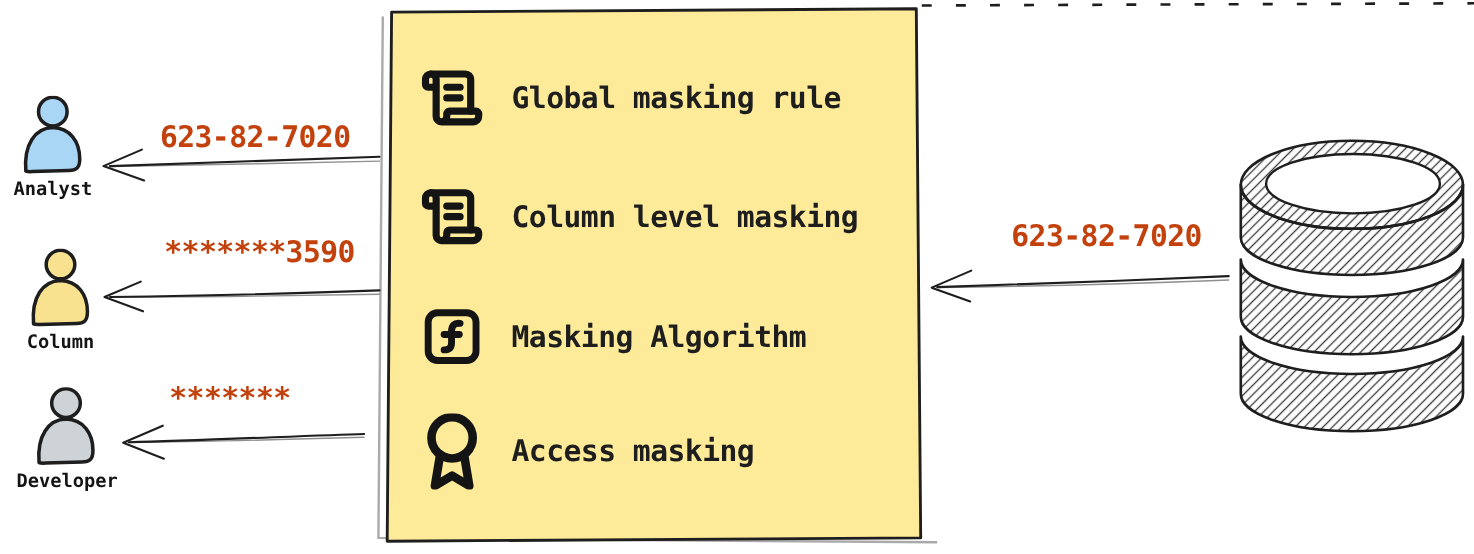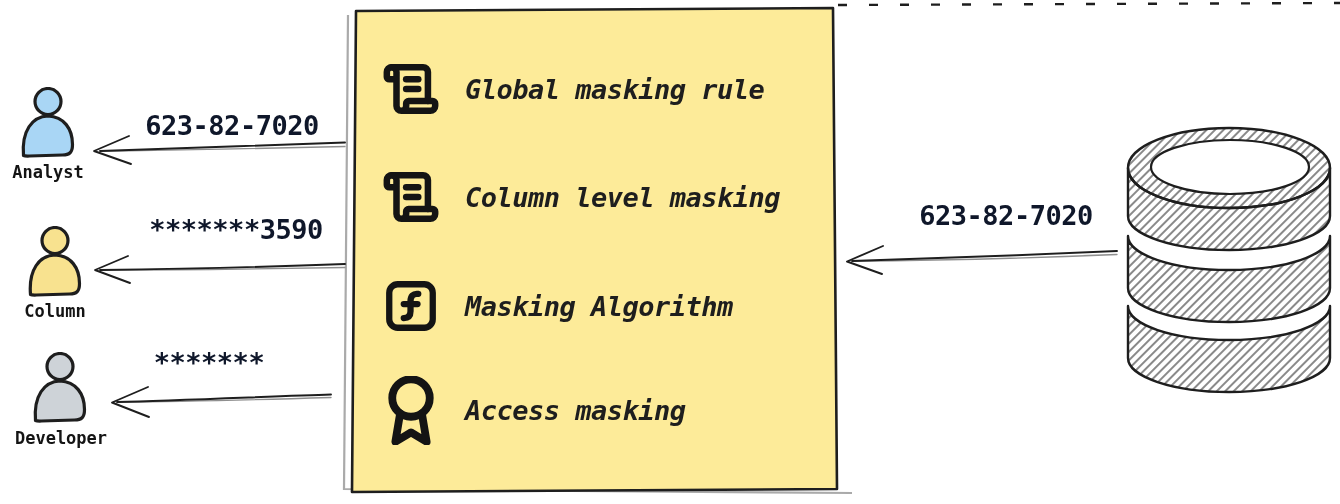--- a/index.html
+++ b/index.html
@@ -12,26 +12,26 @@
   
   .persona-icon{position:absolute;}
   .persona-label{
     position:absolute;width:100px;text-align:center;
     font-size:17px;font-weight:700;color:#141414;white-space:nowrap;
   }
 
   
   .flow-label{
     position:absolute;width:200px;text-align:center;
-    font-size:27px;font-weight:600;color:#0f172a;white-space:nowrap;letter-spacing:-0.5px;
+    font-size:27px;font-weight:600;color:#c2410c;white-space:nowrap;letter-spacing:-0.5px;
   }
 
   
   .box-row{
-    position:absolute;left:382px;display:flex;align-items:center;gap:25px;height:66px;font-style:italic;
+    position:absolute;left:382px;display:flex;align-items:center;gap:25px;height:66px;
   }
   .box-row .icon-wrap{width:58px;flex:0 0 58px;display:flex;align-items:center;justify-content:center;}
   .box-row-label{
     font-size:27px;font-weight:600;color:#1e1e1e;white-space:nowrap;letter-spacing:-0.5px;
   }
 </style>
 </head>
 <body>
 
 <div class="canvas">

